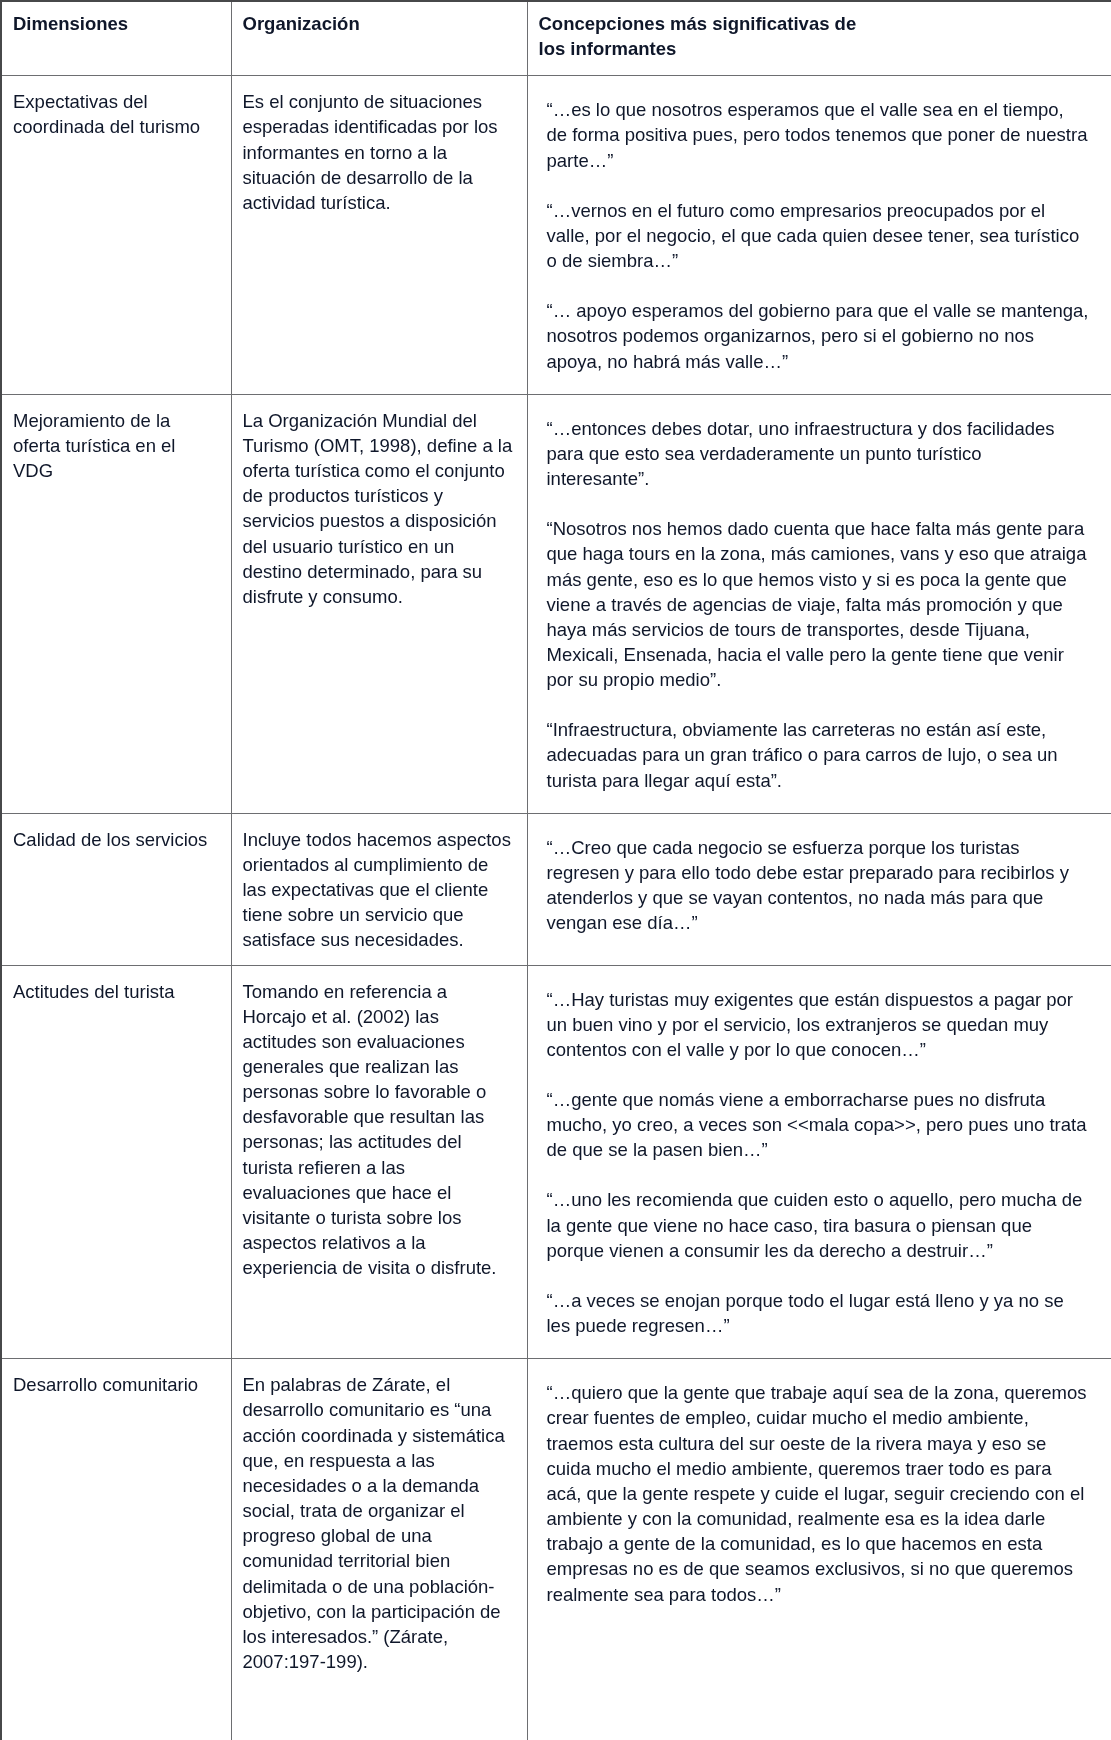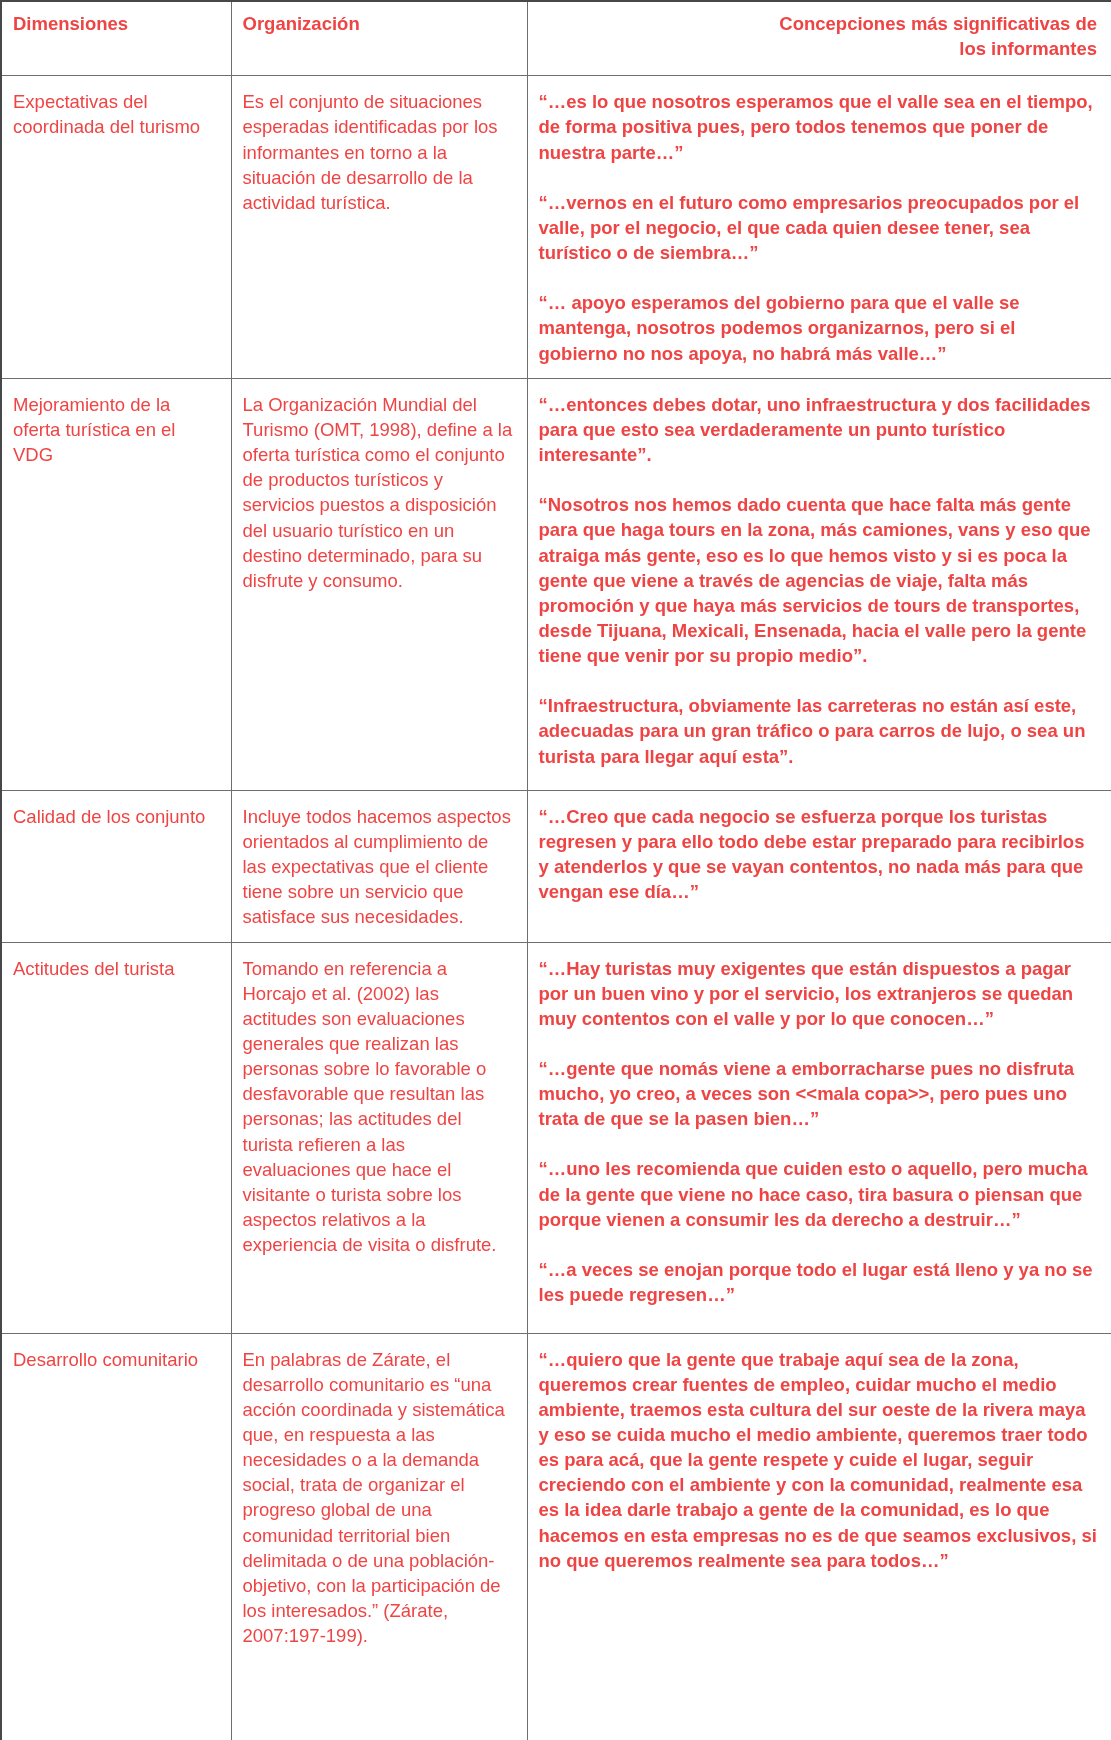--- a/index.html
+++ b/index.html
@@ -17,30 +17,30 @@
     background: #ffffff;
   }
   .dim-table th,
   .dim-table td {
     border: 1px solid #6d6e71;
     vertical-align: top;
     text-align: left;
     padding: 13px 14px 12px 11px;
     font-size: 18.5px;
     line-height: 1.36;
-    color: #ef4444;
+    color: #0f172a;
     overflow-wrap: break-word;
   }
   .dim-table th {
     font-weight: bold;
     padding-top: 9px;
     padding-bottom: 14px;
   }
-  .dim-table th.col-concepciones { white-space: pre-line; text-align: right; }
-  .quote { margin: 0; font-weight: bold; }
+  .dim-table th.col-concepciones { white-space: pre-line; }
+  .quote { margin: 8px; }
   .quote + .quote { margin-top: 25px; }
   tr.header-row   { height: 58px; }
   tr.row-1 { height: 278px; }
   tr.row-2 { height: 412px; }
   tr.row-3 { height: 143px; }
   tr.row-4 { height: 391px; }
   tr.row-5 { height: 448px; }
 </style>
 </head>
 <body>
@@ -72,21 +72,21 @@
     <tr class="row-2">
       <td>Mejoramiento de la oferta turística en el VDG</td>
       <td>La Organización Mundial del Turismo (OMT, 1998), define a la oferta turística como el conjunto de productos turísticos y servicios puestos a disposición del usuario turístico en un destino determinado, para su disfrute y consumo.</td>
       <td>
         <p class="quote">“…entonces debes dotar, uno infraestructura y dos facilidades para que esto sea verdaderamente un punto turístico interesante”.</p>
         <p class="quote">“Nosotros nos hemos dado cuenta que hace falta más gente para que haga tours en la zona, más camiones, vans y eso que atraiga más gente, eso es lo que hemos visto y si es poca la gente que viene a través de agencias de viaje,  falta más promoción y que haya más servicios de tours de transportes, desde Tijuana, Mexicali, Ensenada, hacia el valle pero la gente tiene que venir por su propio medio”.</p>
         <p class="quote">“Infraestructura, obviamente las carreteras no están así este, adecuadas para un gran tráfico o para carros de lujo, o sea un turista para llegar aquí esta”.</p>
       </td>
     </tr>
     <tr class="row-3">
-      <td>Calidad de los conjunto</td>
+      <td>Calidad de los servicios</td>
       <td>Incluye  todos hacemos aspectos orientados al cumplimiento de las expectativas que el cliente tiene sobre un servicio que satisface sus necesidades.</td>
       <td>
         <p class="quote">“…Creo que cada negocio se esfuerza porque los turistas regresen y para ello todo debe estar preparado para recibirlos y atenderlos y que se vayan contentos, no nada más para que vengan ese día…”</p>
       </td>
     </tr>
     <tr class="row-4">
       <td>Actitudes del turista</td>
       <td>Tomando en referencia a Horcajo et al. (2002) las actitudes son evaluaciones generales que realizan las personas sobre lo favorable o desfavorable que resultan las personas; las actitudes del turista refieren a las evaluaciones que hace el visitante o turista sobre los aspectos relativos a la experiencia de visita o disfrute.</td>
       <td>
         <p class="quote">“…Hay turistas muy exigentes que están dispuestos a pagar por un buen vino y por el servicio, los extranjeros se quedan muy contentos con el valle y por lo que conocen…”</p>

